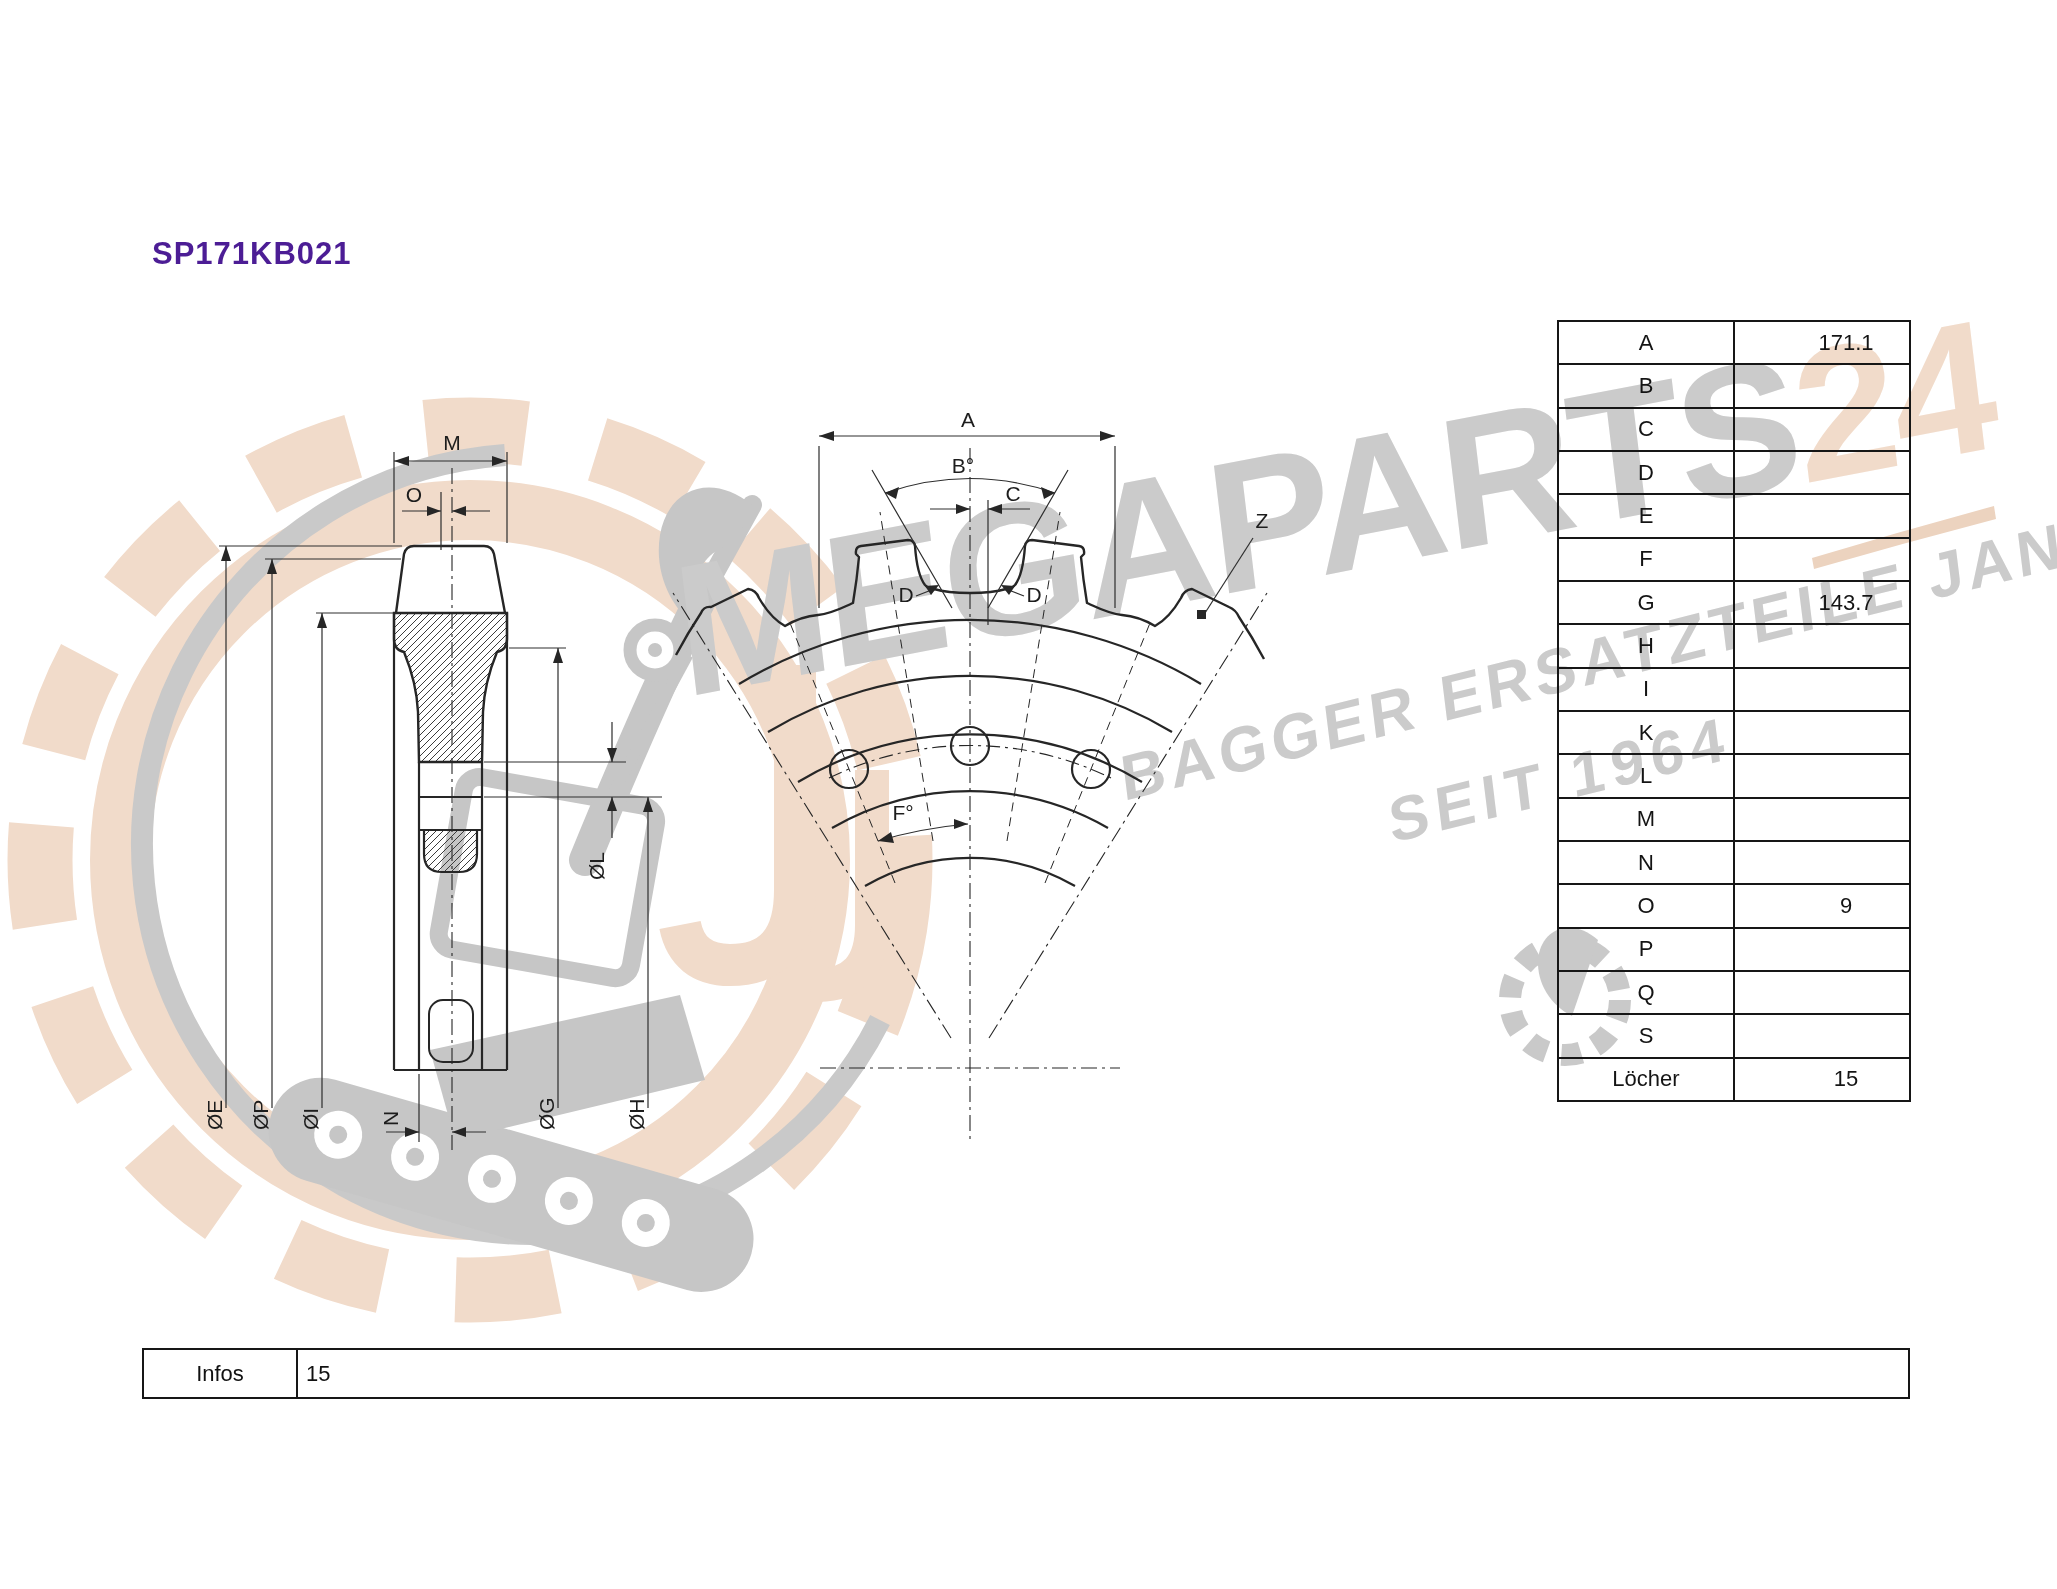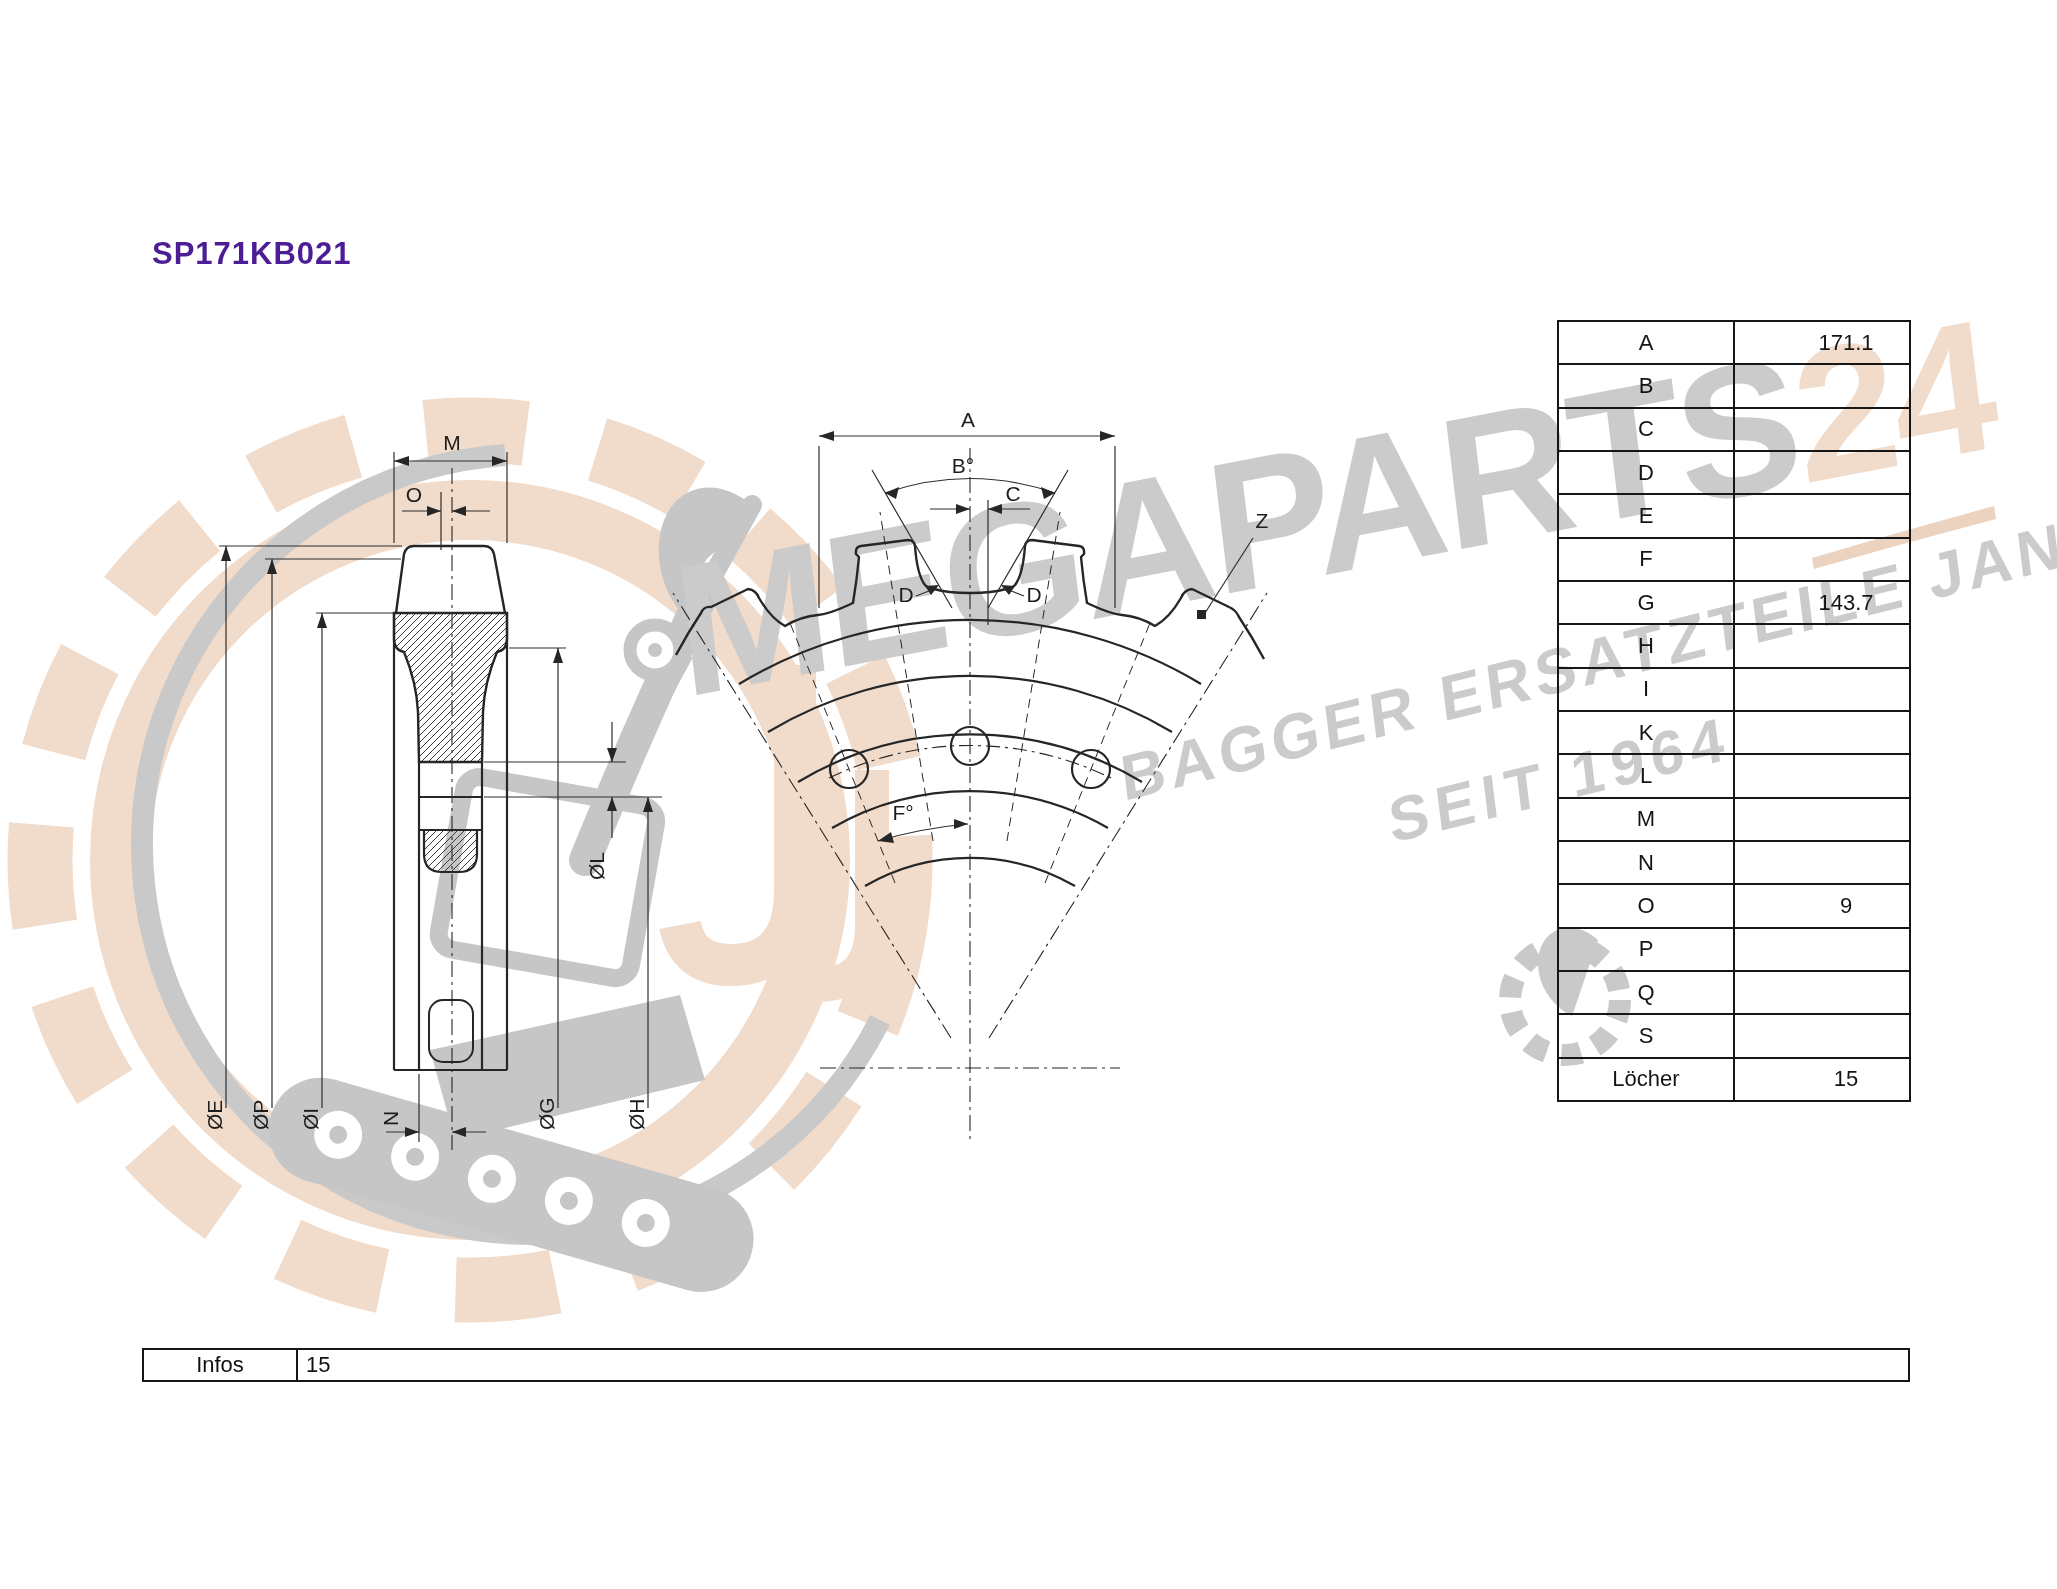--- a/index.html
+++ b/index.html
@@ -38,21 +38,21 @@
   .spec-row{flex:1;display:flex;border-bottom:2.5px solid #161616;box-sizing:border-box;}
   .spec-row:last-child{border-bottom:none;}
   .spec-row .cell{
     display:flex;align-items:center;justify-content:center;
     font-size:22px;color:#141414;box-sizing:border-box;
   }
   .spec-row .label{width:176px;border-right:2.5px solid #161616;}
   .spec-row .value{flex:1;padding-left:48px;}
   
   .info-table{
-    position:absolute;left:142px;top:1348px;width:1768px;height:34px;z-index:3;
+    position:absolute;left:142px;top:1348px;width:1768px;height:51px;z-index:3;
     border:2.5px solid #161616;box-sizing:border-box;display:flex;background:transparent;text-align:center;
   }
   .info-label{
     width:154px;border-right:2.5px solid #161616;box-sizing:border-box;
     display:flex;align-items:center;justify-content:center;font-size:22px;
   }
   .info-value{
     flex:1;display:flex;align-items:center;font-size:22px;padding-left:8px;box-sizing:border-box;
   }
 </style>

